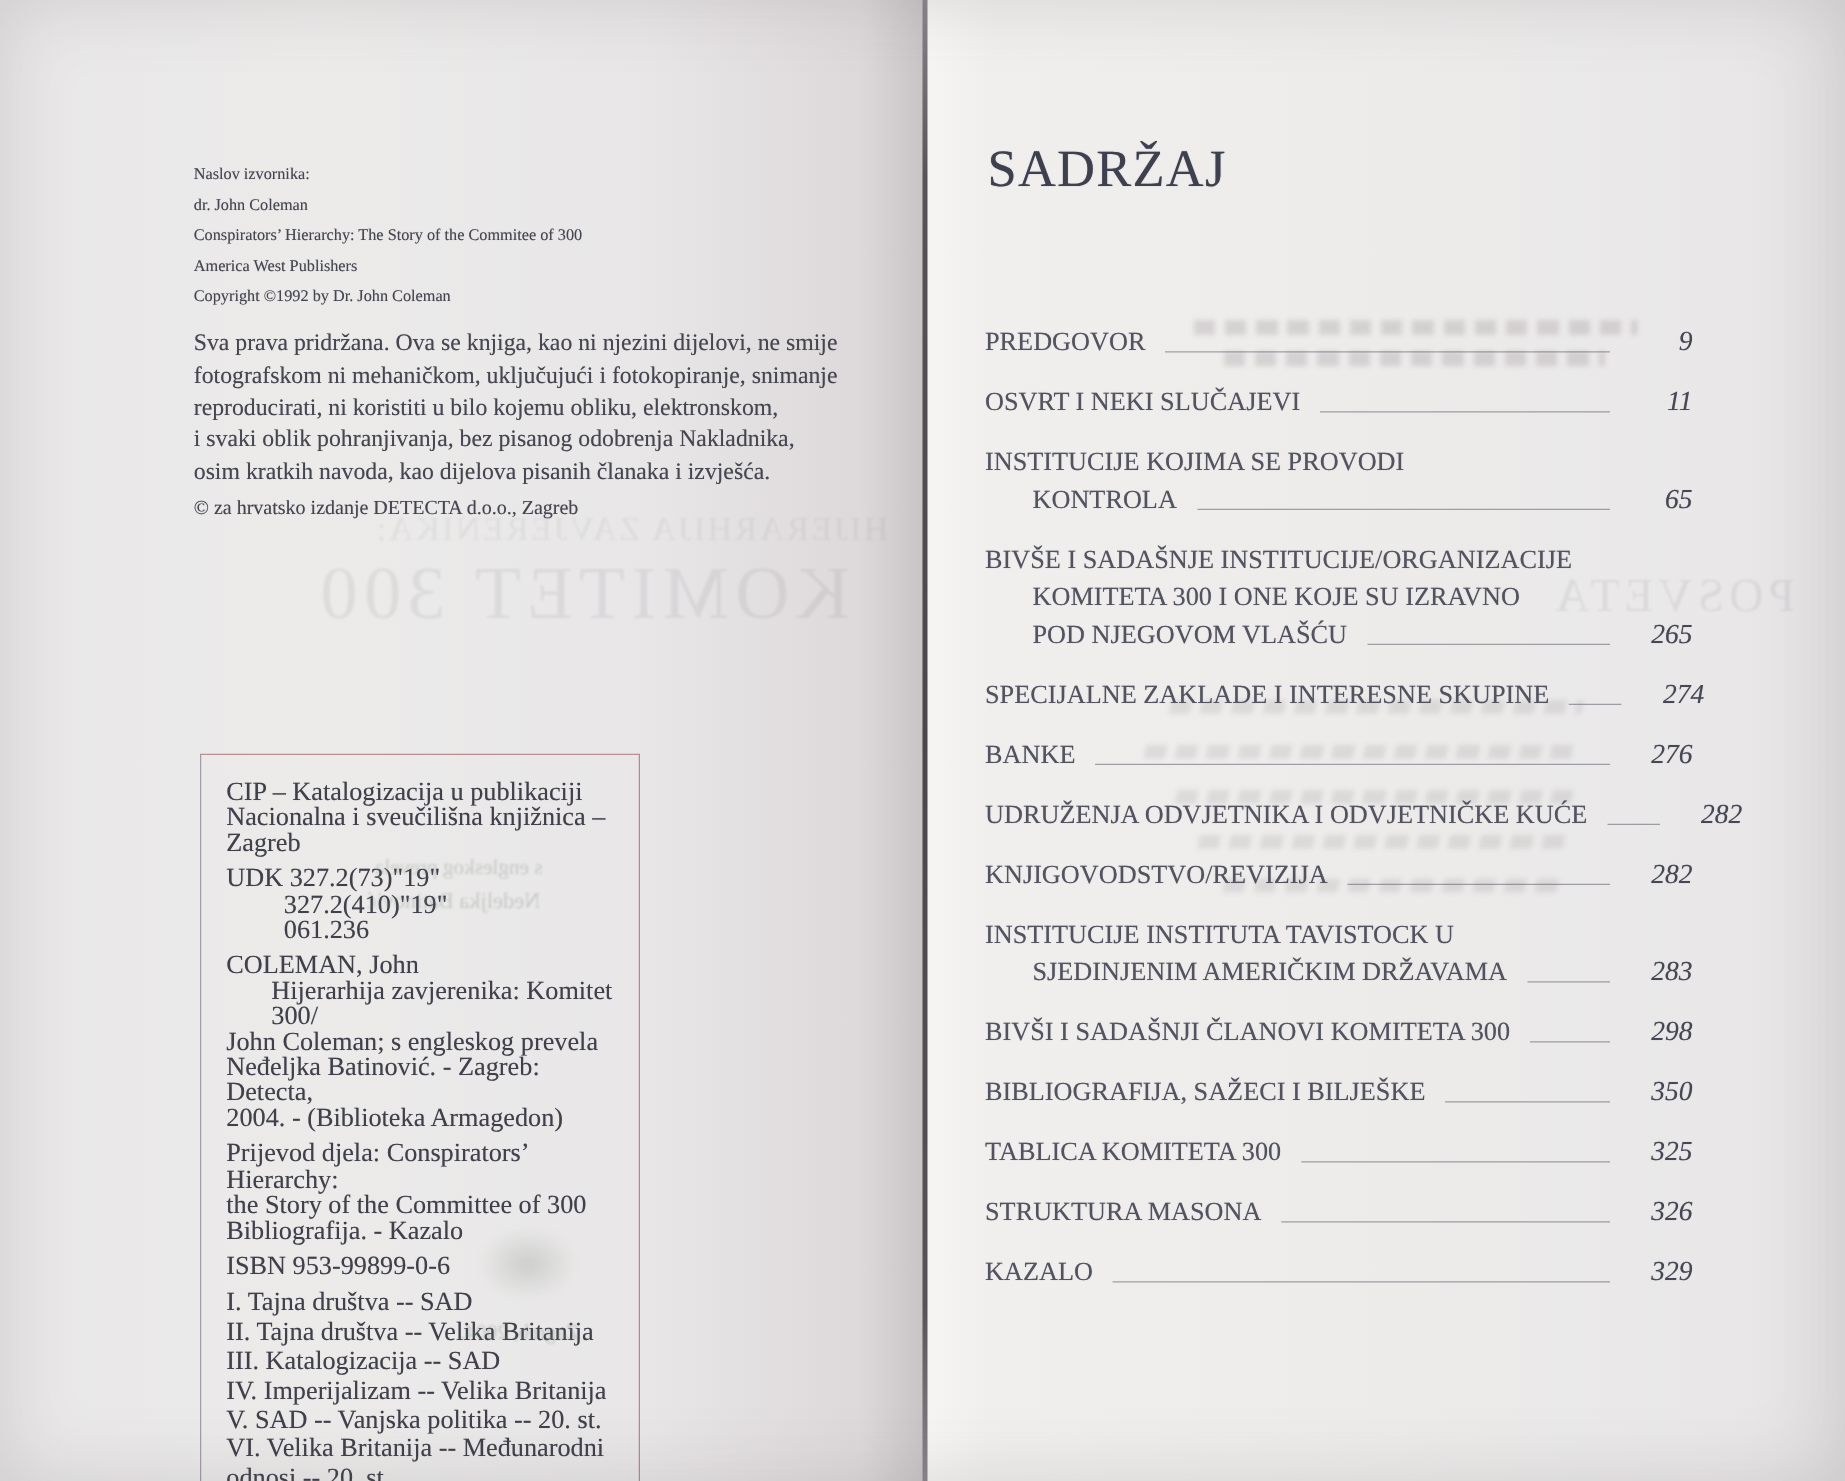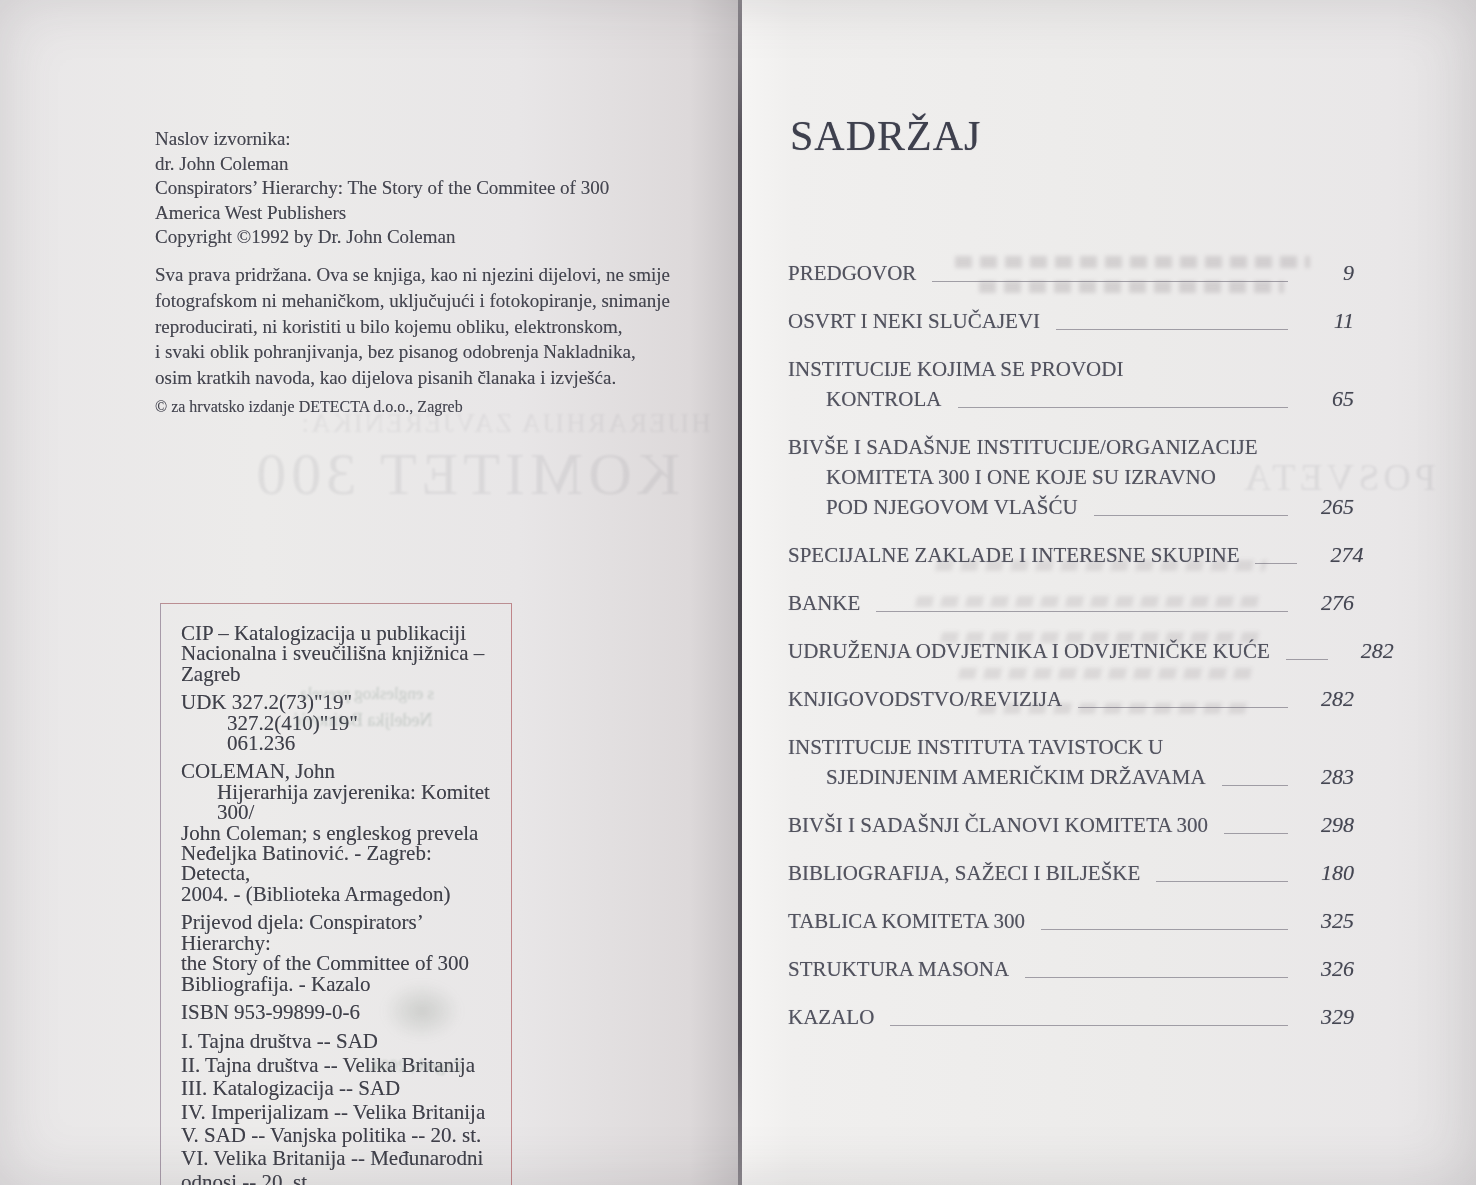--- a/index.html
+++ b/index.html
@@ -11,21 +11,21 @@
   .page.left{left:0;width:741px;
     background:linear-gradient(90deg,#e9e7e8 0%,#ecebea 35%,#e8e6e7 70%,#ddd9da 93%,#c9c5c7 99.5%);}
   .page.right{left:741px;width:735px;
     background:linear-gradient(90deg,#f6f5f4 0%,#f0efee 7%,#ecebea 55%,#e9e7e8 88%,#e2e0e1 100%);}
   .gutter-line{position:absolute;left:738px;top:0;width:4px;height:100%;z-index:5;
     background:linear-gradient(180deg,#8a868c 0%,#56525a 12%,#49464d 50%,#56525a 88%,#8a868c 100%);}
   .scan::after{content:"";position:absolute;inset:0;pointer-events:none;z-index:9;
     box-shadow:inset 0 0 60px rgba(90,85,90,.18);}
   
   .blk{position:absolute;color:#45464f;text-shadow:0 0 .6px rgba(70,70,95,.45);}
-  .src{left:155px;top:127px;font-size:19px;line-height:24.6px;}
+  .src{left:155px;top:127px;font-size:13px;line-height:24.6px;}
   .rights{left:155px;top:262px;font-size:19px;line-height:25.8px;}
   .edition{left:155px;top:398px;font-size:16px;}
   
   .cip{position:absolute;left:160px;top:603px;width:352px;box-sizing:border-box;
        padding:19px 10px 12px 20px;
        border:1px solid;border-color:#bb8e92 #c08589 #8f8fa6 #a79aa8;
        font-size:21px;line-height:20.4px;color:#3f4049;text-shadow:0 0 .6px rgba(60,60,85,.4);}
   .cip-sec{margin-bottom:8px;}
   .cip-sec:last-child{margin-bottom:18px;}
   .cip-udk .tline:not(:first-child){padding-left:46px;}
@@ -223,21 +223,21 @@
           <div class="toc-line">
             <span class="toc-text">BIVŠI I SADAŠNJI ČLANOVI KOMITETA 300</span>
             <span class="leader"></span>
             <span class="pagenum">298</span>
           </div>
         </div>
         <div class="toc-row">
           <div class="toc-line">
             <span class="toc-text">BIBLIOGRAFIJA, SAŽECI I BILJEŠKE</span>
             <span class="leader"></span>
-            <span class="pagenum">180</span>
+            <span class="pagenum">350</span>
           </div>
         </div>
         <div class="toc-row">
           <div class="toc-line">
             <span class="toc-text">TABLICA KOMITETA 300</span>
             <span class="leader"></span>
             <span class="pagenum">325</span>
           </div>
         </div>
         <div class="toc-row">

